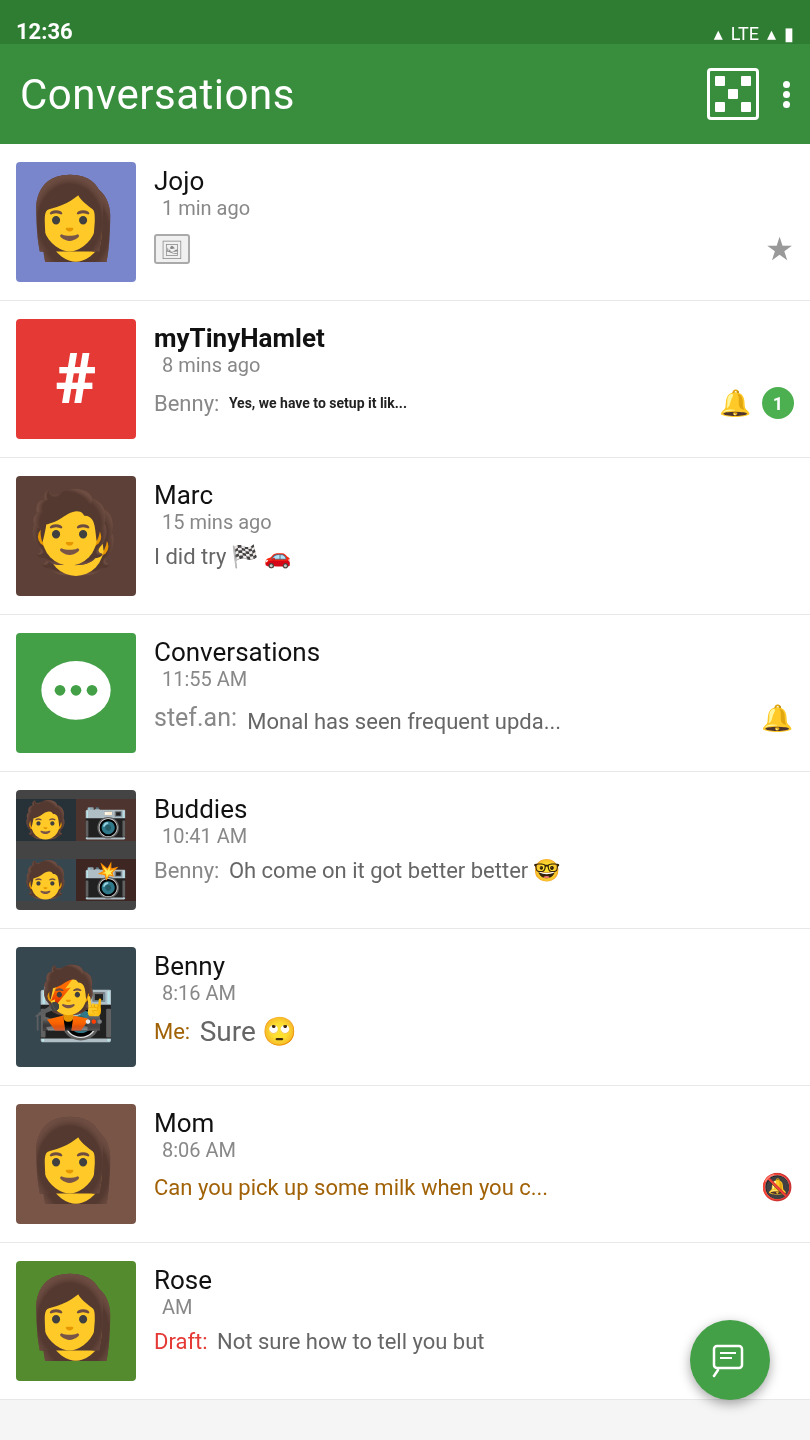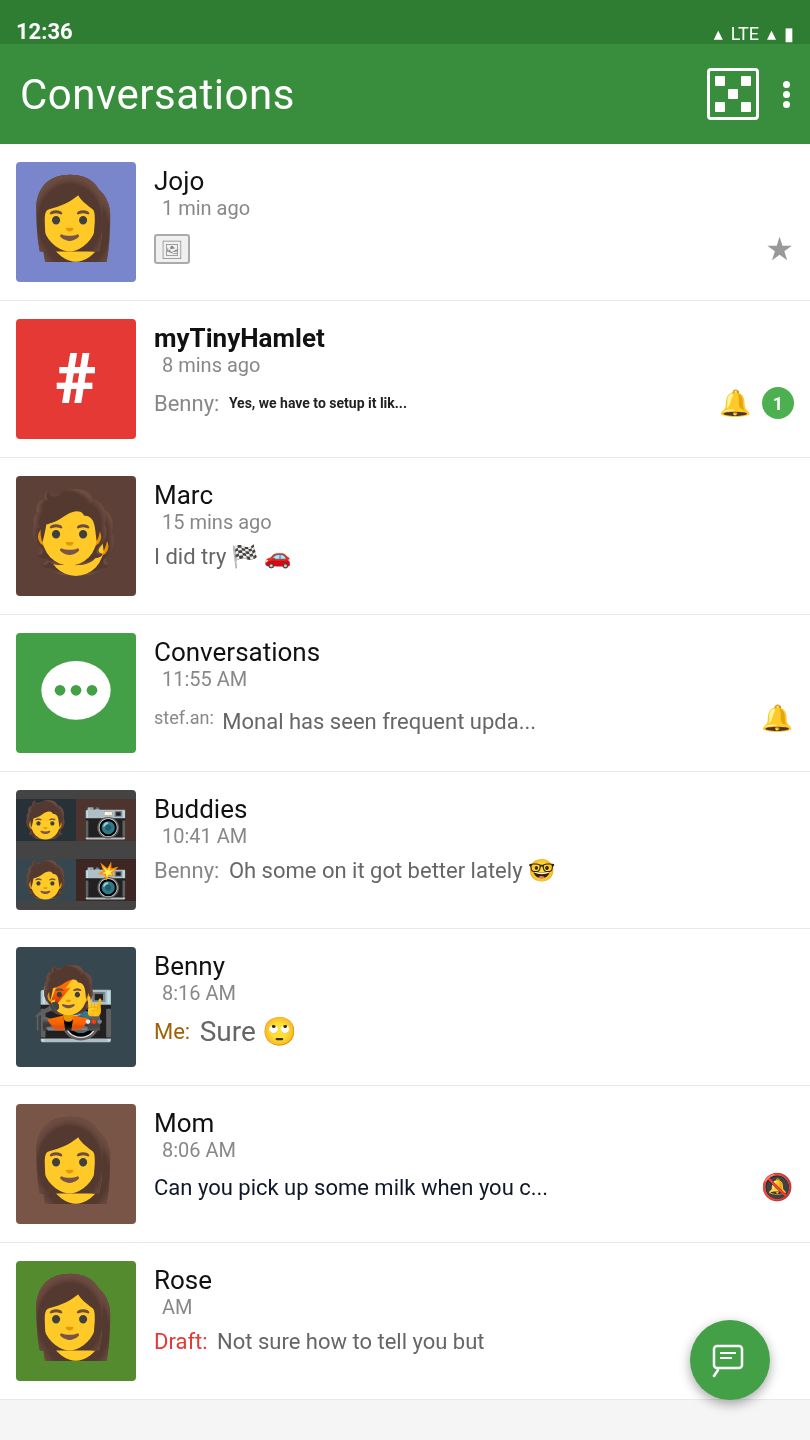--- a/index.html
+++ b/index.html
@@ -399,21 +399,21 @@
         <polygon points="22,46 30,50 30,46" fill="white"></polygon>
       </svg>
     </div>
     <div class="conv-content">
       <div class="conv-header">
         <span class="conv-name">Conversations</span>
         <span class="conv-time">11:55 AM</span>
       </div>
       <div class="conv-preview-row">
         <div class="conv-preview-left">
-          <span class="sender" style="color:#888;font-size:18px;flex-shrink:0;">stef.an:&nbsp;</span>
+          <span class="sender" style="color:#888;font-size:25px;flex-shrink:0;">stef.an:&nbsp;</span>
           <span class="msg" style="font-size:22px;color:#666;overflow:hidden;text-overflow:ellipsis;white-space:nowrap;margin-top:8px;">Monal has seen frequent upda...</span>
         </div>
         <div class="conv-actions">
           <span style="font-size:26px;color:#bbb;">🔔</span>
         </div>
       </div>
     </div>
   </div>
 
   <div class="conv-item">
@@ -424,21 +424,21 @@
       <div style="background:#3e2723;display:flex;align-items:center;justify-content:center;font-size:36px;">📸</div>
     </div>
     <div class="conv-content">
       <div class="conv-header">
         <span class="conv-name">Buddies</span>
         <span class="conv-time">10:41 AM</span>
       </div>
       <div class="conv-preview-row">
         <div class="conv-preview-left">
           <span class="sender" style="color:#888;font-size:22px;flex-shrink:0;">Benny:&nbsp;</span>
-          <span class="msg" style="font-size:22px;color:#666;overflow:hidden;text-overflow:ellipsis;white-space:nowrap;">Oh some on it got better lately 🤓</span>
+          <span class="msg" style="font-size:22px;color:#666;overflow:hidden;text-overflow:ellipsis;white-space:nowrap;">Oh come on it got better better 🤓</span>
         </div>
       </div>
     </div>
   </div>
 
   <div class="conv-item">
     <div class="avatar av-benny" style="background:#37474f;font-size:64px;display:flex;align-items:center;justify-content:center;">📷</div>
     <div class="conv-content">
       <div class="conv-header">
         <span class="conv-name">Benny</span>
@@ -455,21 +455,21 @@
 
   <div class="conv-item">
     <div class="avatar av-mom" style="background:#795548;font-size:72px;display:flex;align-items:center;justify-content:center;">👩</div>
     <div class="conv-content">
       <div class="conv-header">
         <span class="conv-name">Mom</span>
         <span class="conv-time">8:06 AM</span>
       </div>
       <div class="conv-preview-row">
         <div class="conv-preview-left">
-          <span class="msg" style="font-size:22px;color:#0f172a;overflow:hidden;text-overflow:ellipsis;white-space:nowrap;">Can you pick up some milk when you c...</span>
+          <span class="msg" style="font-size:22px;color:#a16207;overflow:hidden;text-overflow:ellipsis;white-space:nowrap;">Can you pick up some milk when you c...</span>
         </div>
         <div class="conv-actions">
           <span style="font-size:26px;color:#bbb;">🔕</span>
         </div>
       </div>
     </div>
   </div>
 
   <div class="conv-item">
     <div class="avatar av-rose" style="background:#558b2f;font-size:72px;display:flex;align-items:center;justify-content:center;">👩</div>

